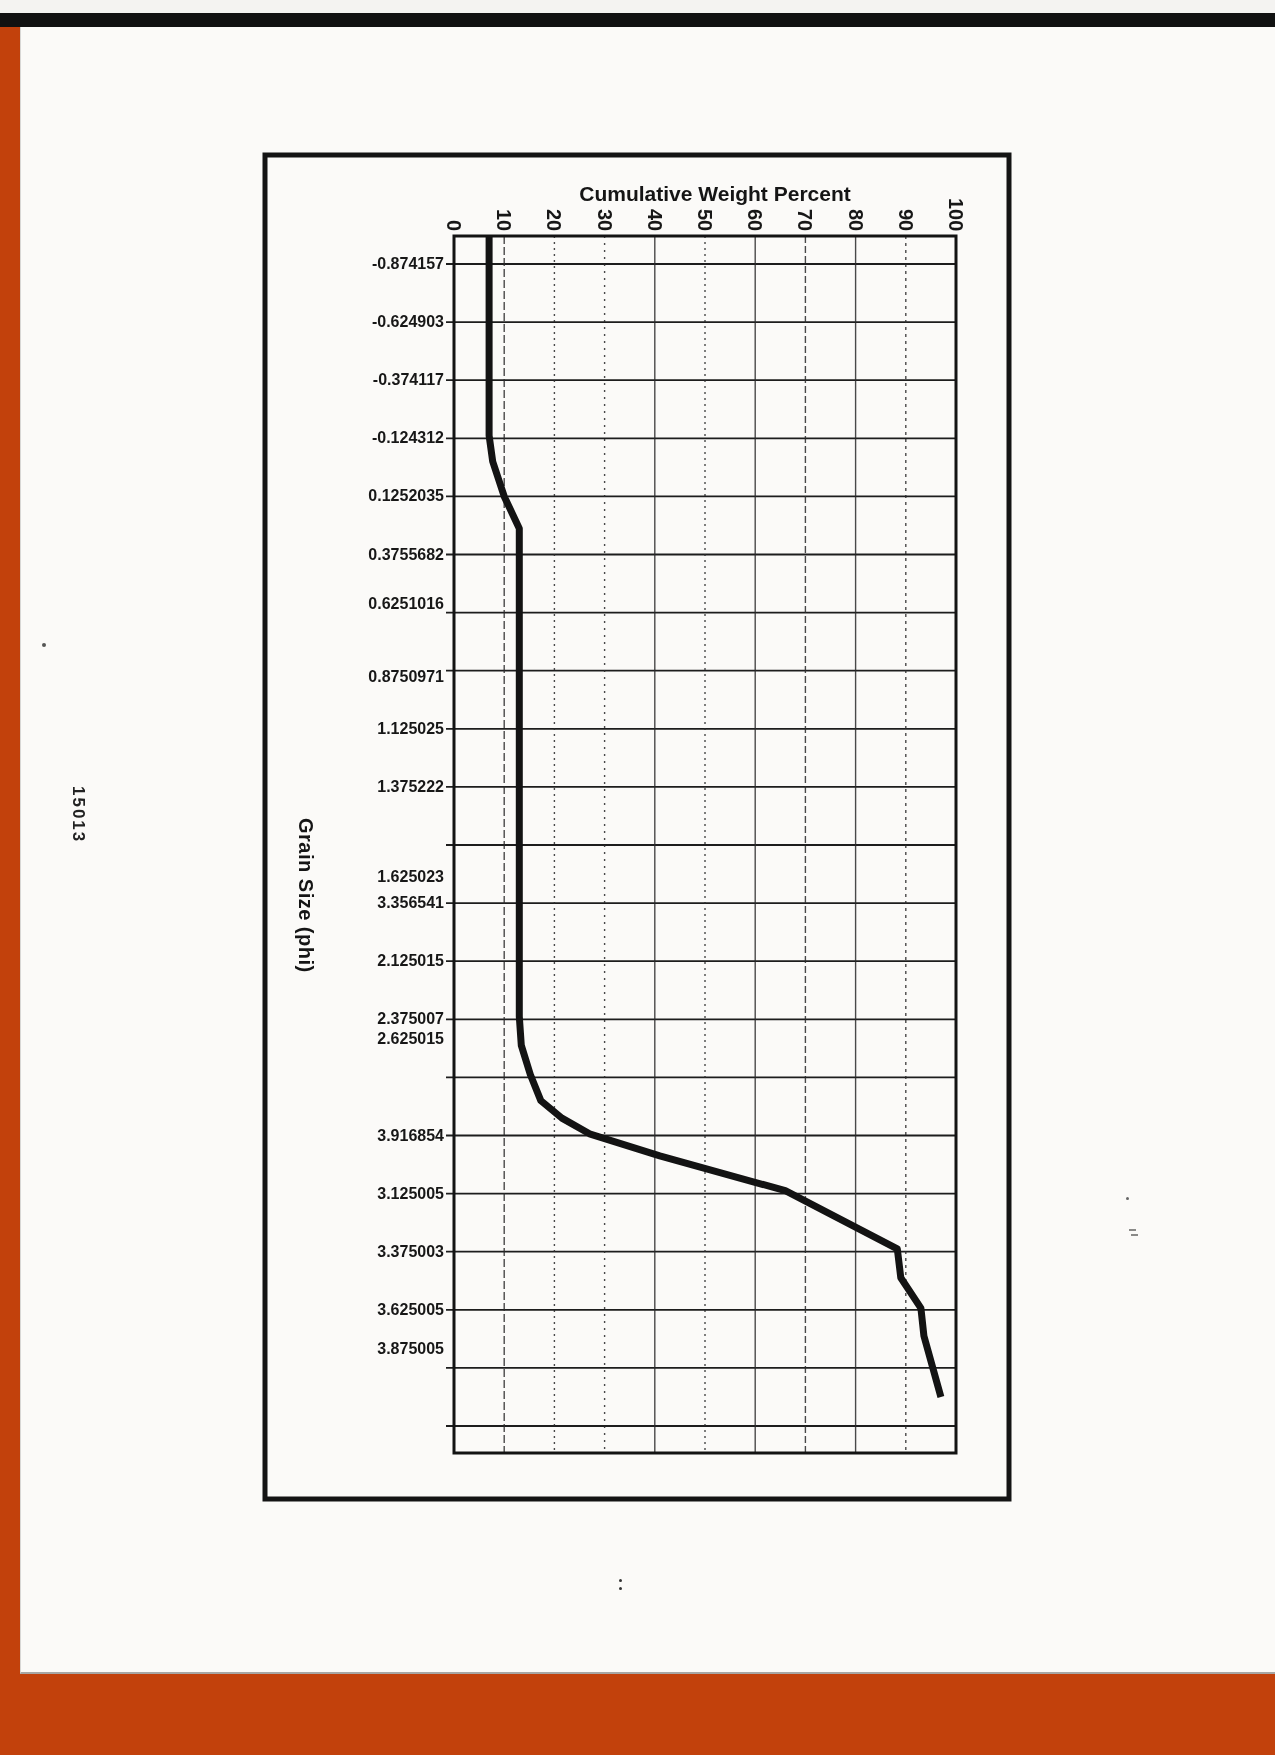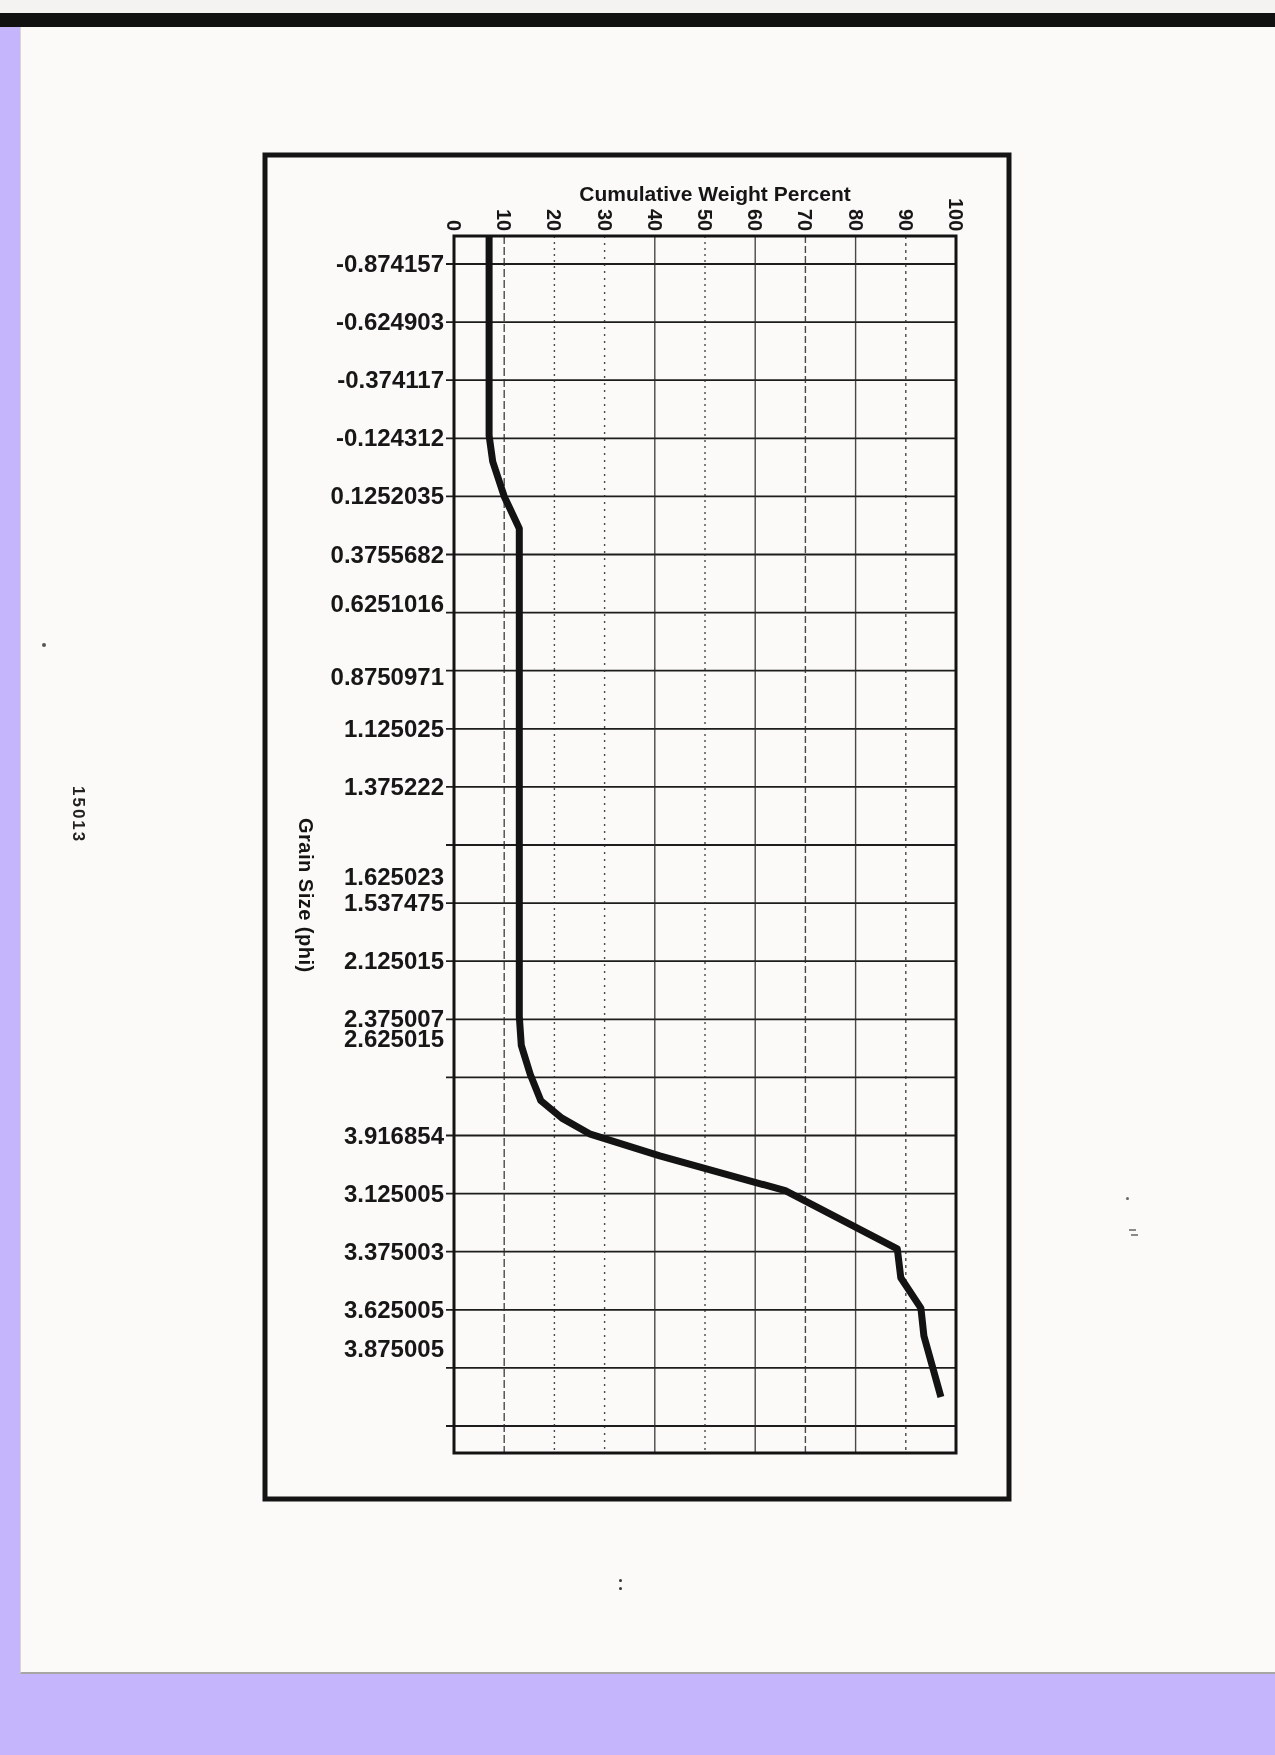--- a/index.html
+++ b/index.html
@@ -1,32 +1,32 @@
 <!DOCTYPE html>
 <html><head>
 <meta charset="utf-8">
 <style>
   html,body{margin:0;padding:0;background:#9a9a98;}
   #shot{position:relative;width:1275px;height:1755px;overflow:hidden;
-        background:#c4b5fd;font-family:"Liberation Sans",sans-serif;}
+        background:#c2410c;font-family:"Liberation Sans",sans-serif;}
   #strip-above{position:absolute;left:0;top:0;width:1275px;height:13px;background:#f4f3f1;}
   #edge-band{position:absolute;left:0;top:13px;width:1275px;height:14px;background:#111;}
   #paper{position:absolute;left:20px;top:27px;width:1255px;height:1645px;
          background:#fbfaf8;border-bottom:2px solid #a7a6a4;border-left:1px solid #d8d7d5;}
   
   #chart-svg{position:absolute;left:0;top:0;width:1275px;height:1755px;pointer-events:none;}
   
   .chart-title{position:absolute;left:460px;top:182px;width:510px;text-align:center;
                font-size:21px;font-weight:bold;color:#151515;}
   .cat-axis-title{position:absolute;left:294px;top:818px;writing-mode:vertical-rl;
                   font-size:20px;font-weight:bold;color:#151515;letter-spacing:.5px;}
   .sample-id{position:absolute;left:68px;top:786px;writing-mode:vertical-rl;
              font-size:17px;font-weight:600;color:#222;letter-spacing:2px;}
   .ylabel{position:absolute;width:210px;text-align:right;right:831px;
-          font-size:24px;font-weight:bold;color:#171717;line-height:26px;white-space:nowrap;}
+          font-size:16px;font-weight:bold;color:#171717;line-height:26px;white-space:nowrap;}
   .xlabel{position:absolute;writing-mode:vertical-rl;font-size:20px;font-weight:bold;
           color:#171717;line-height:24px;}
   
   .noise{position:absolute;background:#555;border-radius:50%;}
   .noise-dash{position:absolute;background:#8a8a88;}
 </style>
 </head>
 <body>
 
 <div id="shot">
@@ -79,21 +79,21 @@
       <div class="ylabel" style="top: 309.1px;">-0.624903</div>
       <div class="ylabel" style="top: 367.2px;">-0.374117</div>
       <div class="ylabel" style="top: 425.3px;">-0.124312</div>
       <div class="ylabel" style="top: 483.4px;">0.1252035</div>
       <div class="ylabel" style="top: 541.5px;">0.3755682</div>
       <div class="ylabel" style="top: 591px;">0.6251016</div>
       <div class="ylabel" style="top: 664px;">0.8750971</div>
       <div class="ylabel" style="top: 715.8px;">1.125025</div>
       <div class="ylabel" style="top: 773.9px;">1.375222</div>
       <div class="ylabel" style="top: 832px; margin-top: 32px;">1.625023</div>
-      <div class="ylabel" style="top: 890.1px;">1.537475</div>
+      <div class="ylabel" style="top: 890.1px;">3.356541</div>
       <div class="ylabel" style="top: 948.2px;">2.125015</div>
       <div class="ylabel" style="top: 1006.3px;">2.375007</div>
       <div class="ylabel" style="top: 1026px;">2.625015</div>
       <div class="ylabel" style="top: 1122.5px;">3.916854</div>
       <div class="ylabel" style="top: 1180.6px;">3.125005</div>
       <div class="ylabel" style="top: 1238.7px;">3.375003</div>
       <div class="ylabel" style="top: 1296.8px;">3.625005</div>
       <div class="ylabel" style="top: 1306px; margin-top: 30px;">3.875005</div>
     </div>
   <div id="xlabels">

